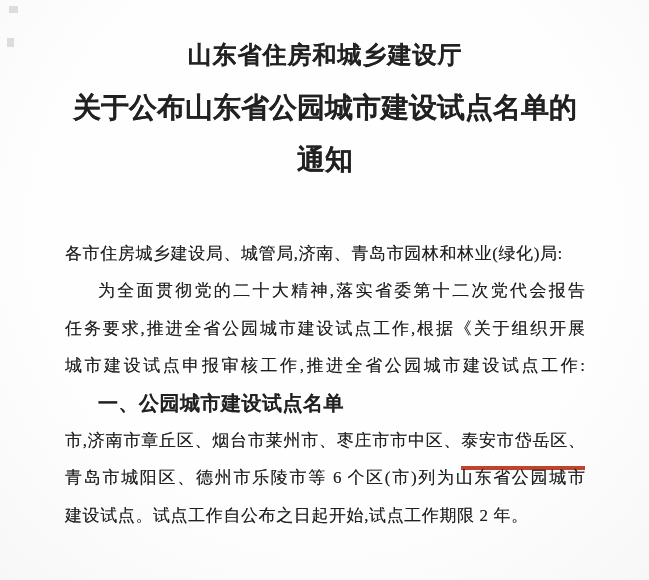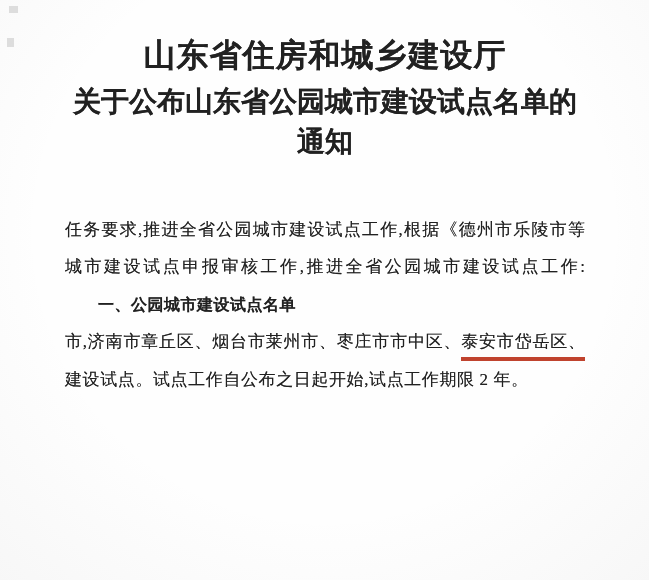--- a/index.html
+++ b/index.html
@@ -14,74 +14,77 @@
   .page {
     width: 649px; height: 580px;
     box-sizing: border-box;
     padding: 38px 64px 0 65px;
     background:
       radial-gradient(circle at 50% 40%, rgba(255,255,255,0) 60%, rgba(120,120,120,0.05) 100%),
       #fefefe;
   }
   .title1 {
     margin: 0;
-    font-size: 32px;
+    font-size: 24px;
     line-height: 34px;
     text-align: center;
     font-weight: bold;
     letter-spacing: 1px;
     text-shadow: 0 0 0.6px rgba(20,20,20,0.7);
   }
   .title2 {
     margin: 10px 0 0 0;
     font-size: 28px;
-    line-height: 40px;
+    line-height: 52px;
     text-align: center;
     font-weight: bold;
     text-shadow: 0 0 0.6px rgba(20,20,20,0.7);
   }
   .body-text {
     margin-top: 49px;
     font-size: 17px;
     line-height: 37.4px;
     text-shadow: 0 0 0.5px rgba(30,30,30,0.55);
   }
   .line { margin: 0; padding: 0; }
   .justify { text-align: justify; text-align-last: justify; }
   .indent { text-indent: 33px; }
   .plain { letter-spacing: 0.6px; }
   .heading {
     text-indent: 33px;
     font-weight: bold;
-    font-size: 16px;
+    font-size: 20px;
     font-family: "Liberation Sans", "DejaVu Sans", sans-serif;
     letter-spacing: 0.5px;
   }
   .red-underline {
     border-bottom: 4px solid var(--accent, #c0432e);
-    padding-bottom: 6px;
+    padding-bottom: 16px;
   }
   .speck {
     position: absolute;
     background: #c9c9c9;
     opacity: 0.6;
   }
   .speck-a { left: 9px; top: 6px; width: 9px; height: 7px; }
   .speck-b { left: 7px; top: 38px; width: 7px; height: 9px; }
 </style>
 </head>
 <body style="color: rgb(33, 33, 33);">
 
 <div class="speck speck-a"></div>
 <div class="speck speck-b"></div>
 
 <div class="page">
   <h1 class="title1">山东省住房和城乡建设厅</h1>
   <h2 class="title2">关于公布山东省公园城市建设试点名单的通知</h2>
 
   <div class="body-text">
-    <p class="line justify">任务要求,推进全省公园城市建设试点工作,根据《德州市乐陵市等</p>
+    <p class="line plain">各市住房城乡建设局、城管局,济南、青岛市园林和林业(绿化)局:</p>
+    <p class="line justify indent">为全面贯彻党的二十大精神,落实省委第十二次党代会报告</p>
+    <p class="line justify">任务要求,推进全省公园城市建设试点工作,根据《关于组织开展</p>
     <p class="line justify">城市建设试点申报审核工作,推进全省公园城市建设试点工作:</p>
     <p class="line heading">一、公园城市建设试点名单</p>
     <p class="line justify"><span>市,济南市章丘区、烟台市莱州市、枣庄市市中区、</span><span class="red-underline">泰安市岱岳区、</span></p>
+    <p class="line justify">青岛市城阳区、德州市乐陵市等 6 个区(市)列为山东省公园城市</p>
     <p class="line plain">建设试点。试点工作自公布之日起开始,试点工作期限 2 年。</p>
   </div>
 </div>
 
 </body></html>

